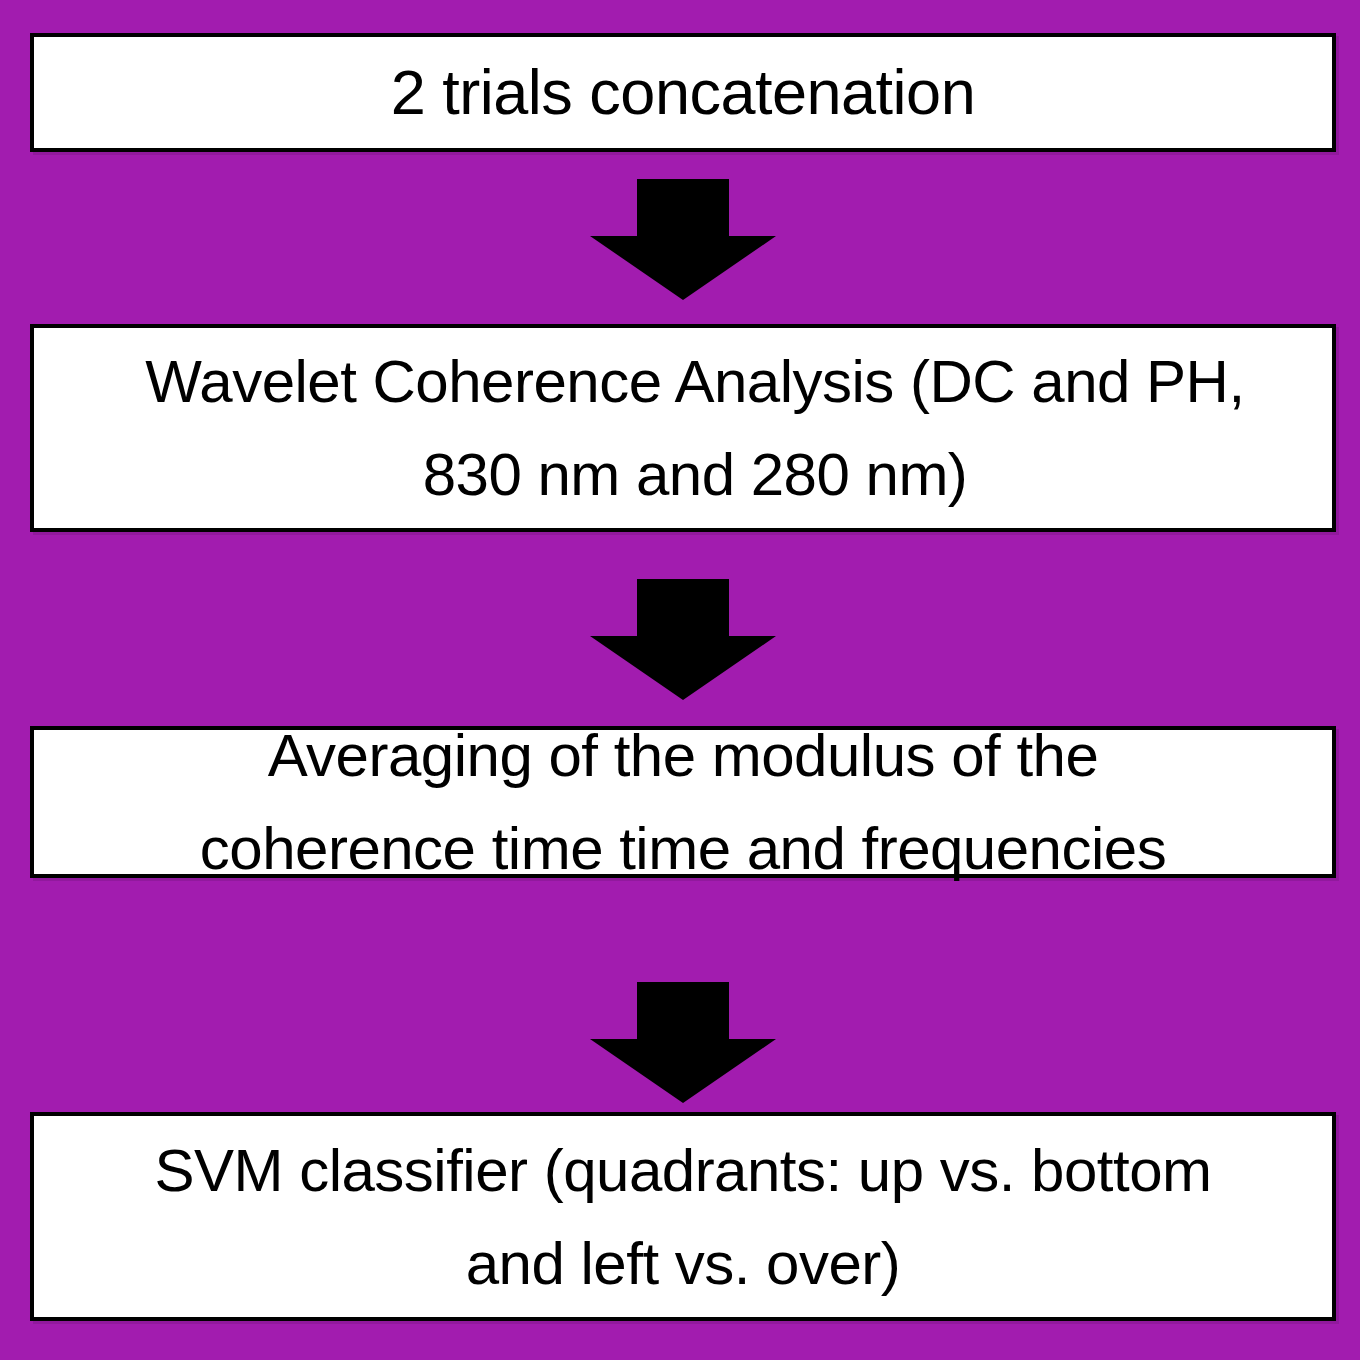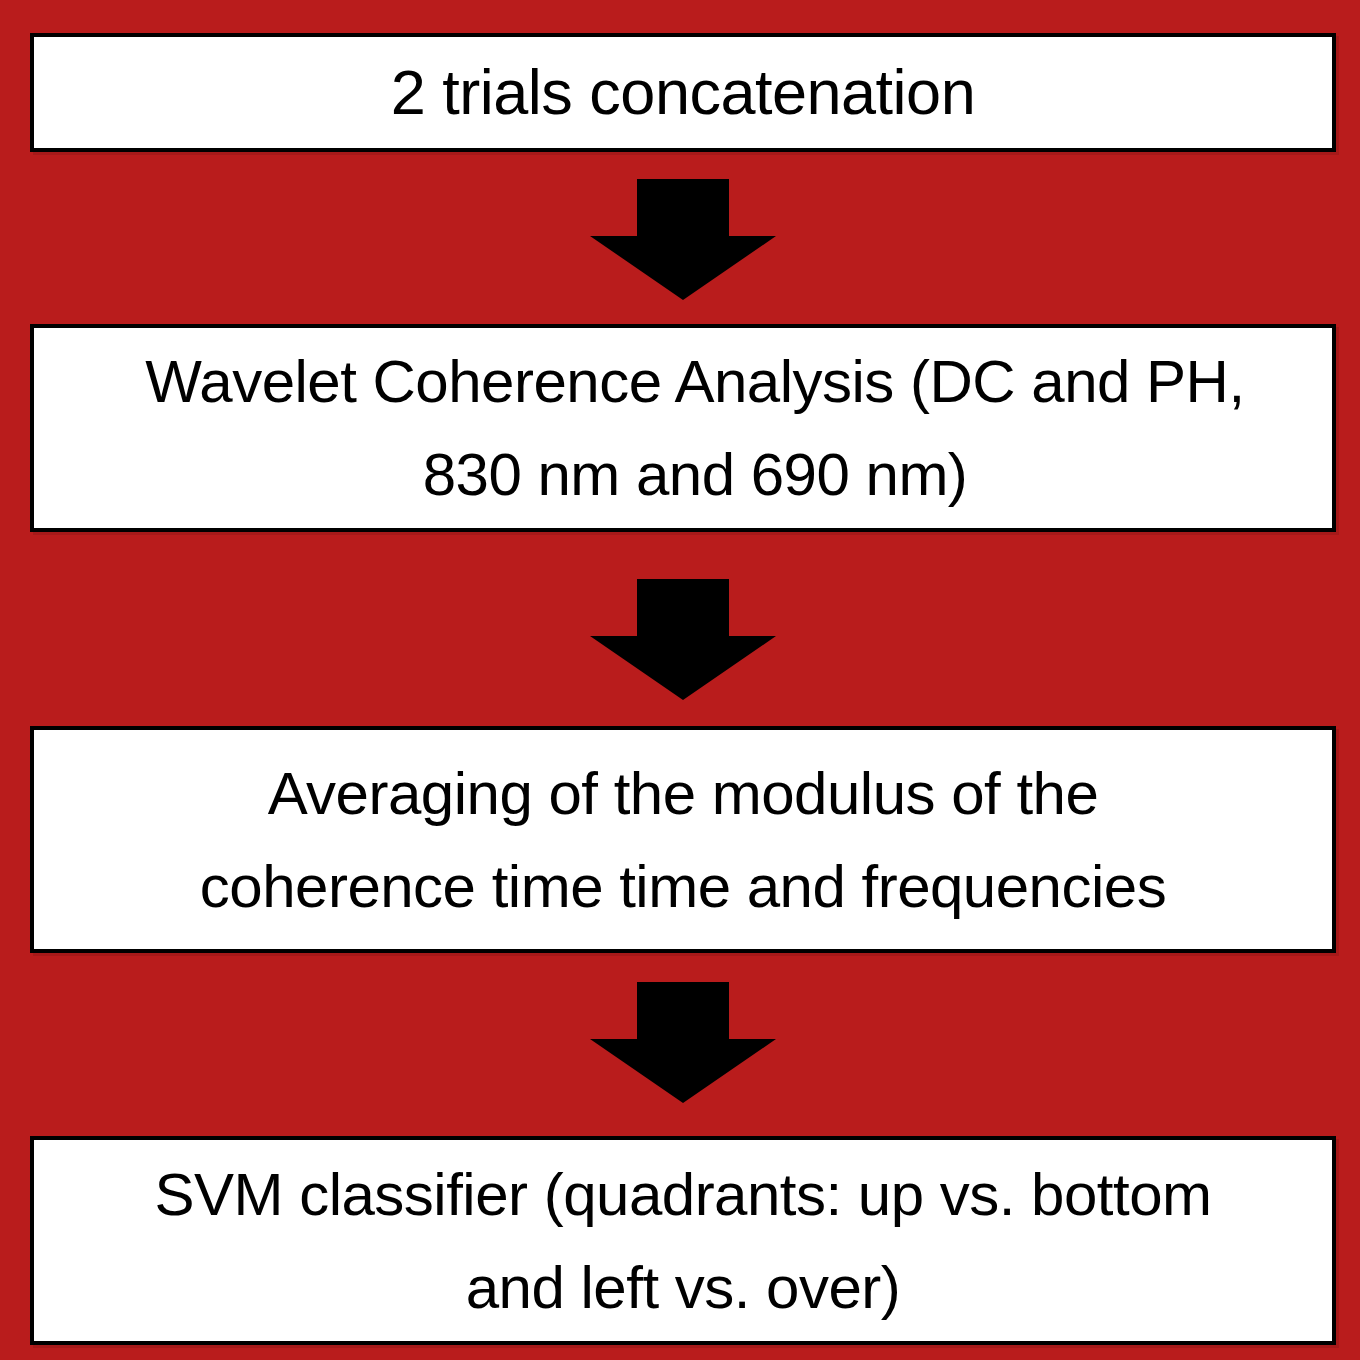--- a/index.html
+++ b/index.html
@@ -4,21 +4,21 @@
 <style>
   html, body {
     margin: 0;
     padding: 0;
     background: #ffffff;
   }
   .stage {
     position: relative;
     width: 1360px;
     height: 1360px;
-    background: #b91c1c;
+    background: #a21caf;
     font-family: "Liberation Sans", "DejaVu Sans", sans-serif;
     overflow: hidden;
   }
   .fbox {
     position: absolute;
     left: 30px;
     width: 1306px;
     box-sizing: border-box;
     background: #ffffff;
     border: 4px solid #000000;
@@ -32,22 +32,22 @@
     font-size: 60px;
     line-height: 1.55;
     letter-spacing: -0.5px;
     white-space: nowrap;
   }
   .fbox .line {
     display: block;
   }
   #box-1 { top: 33px;   height: 119px; font-size: 63px; }
   #box-2 { top: 324px;  height: 208px; padding-left: 24px; }
-  #box-3 { top: 726px;  height: 227px; }
-  #box-4 { top: 1136px; height: 209px; }
+  #box-3 { top: 726px;  height: 152px; }
+  #box-4 { top: 1112px; height: 209px; }
   .arrow {
     position: absolute;
     left: 590px;
     width: 186px;
     height: 121px;
   }
   #arrow-1 { top: 179px; }
   #arrow-2 { top: 579px; }
   #arrow-3 { top: 982px; }
   .arrow svg { display: block; width: 100%; height: 100%; }
@@ -62,21 +62,21 @@
   </div>
 
   <div class="arrow" id="arrow-1">
     <svg viewBox="0 0 186 121" preserveAspectRatio="none" aria-hidden="true">
       <polygon points="47,0 139,0 139,57 186,57 93,121 0,57 47,57" fill="#000000"></polygon>
     </svg>
   </div>
 
   <div class="fbox" id="box-2">
     <span class="line">Wavelet Coherence Analysis (DC and PH,</span>
-    <span class="line">830 nm and 690 nm)</span>
+    <span class="line">830 nm and 280 nm)</span>
   </div>
 
   <div class="arrow" id="arrow-2">
     <svg viewBox="0 0 186 121" preserveAspectRatio="none" aria-hidden="true">
       <polygon points="47,0 139,0 139,57 186,57 93,121 0,57 47,57" fill="#000000"></polygon>
     </svg>
   </div>
 
   <div class="fbox" id="box-3">
     <span class="line">Averaging of the modulus of the</span>

